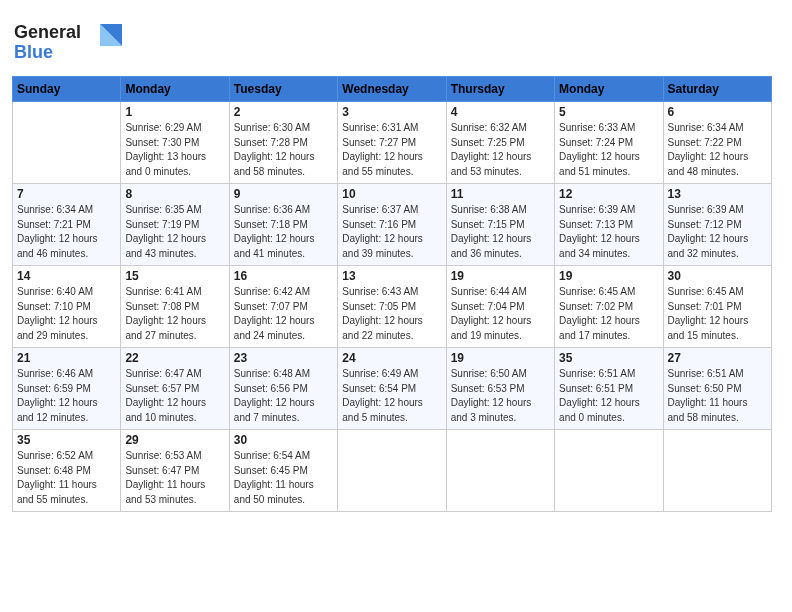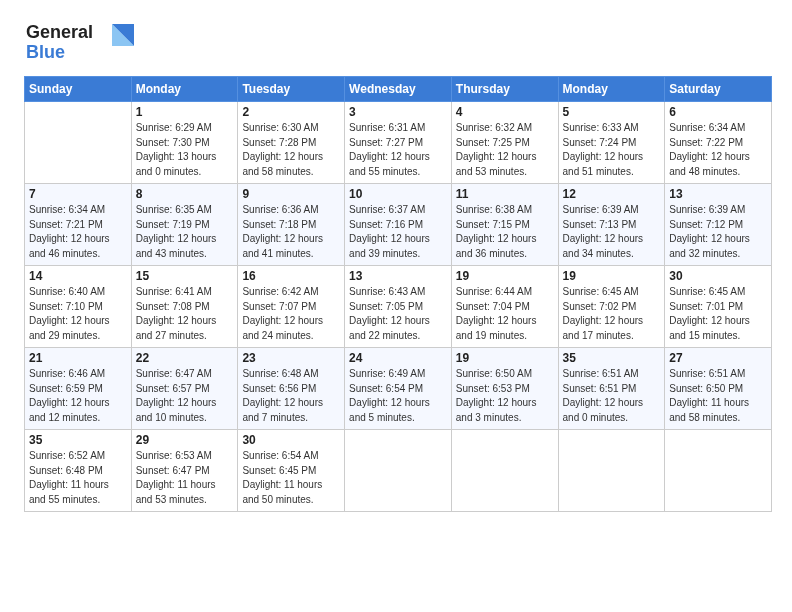--- a/index.html
+++ b/index.html
@@ -6,21 +6,21 @@
     body {
       width: 792px;
       height: 612px;
       font-family: Arial, sans-serif;
       background: #fff;
       overflow: hidden;
     }
     .page {
       width: 792px;
       height: 476px;
-      padding: 16px 20px 10px 24px;
+      padding: 16px 20px 10px 12px;
       display: flex;
       flex-direction: column;
     }
     .header {
       display: flex;
       justify-content: space-between;
       align-items: flex-start;
       margin-bottom: 8px;
     }
     .logo {
@@ -41,21 +41,21 @@
     }
     .calendar {
       flex: 1;
       border: 1px solid #ccc;
       border-collapse: collapse;
       width: 100%;
       table-layout: fixed;
     }
     .calendar th {
       background: #3a7bd5;
-      color: #ffffff;
+      color: #000000;
       font-size: 12px;
       font-weight: bold;
       padding: 5px 4px;
       text-align: left;
       border: 1px solid #5590e0;
     }
     .calendar td {
       border: 1px solid #ccc;
       vertical-align: top;
       padding: 3px 4px;

